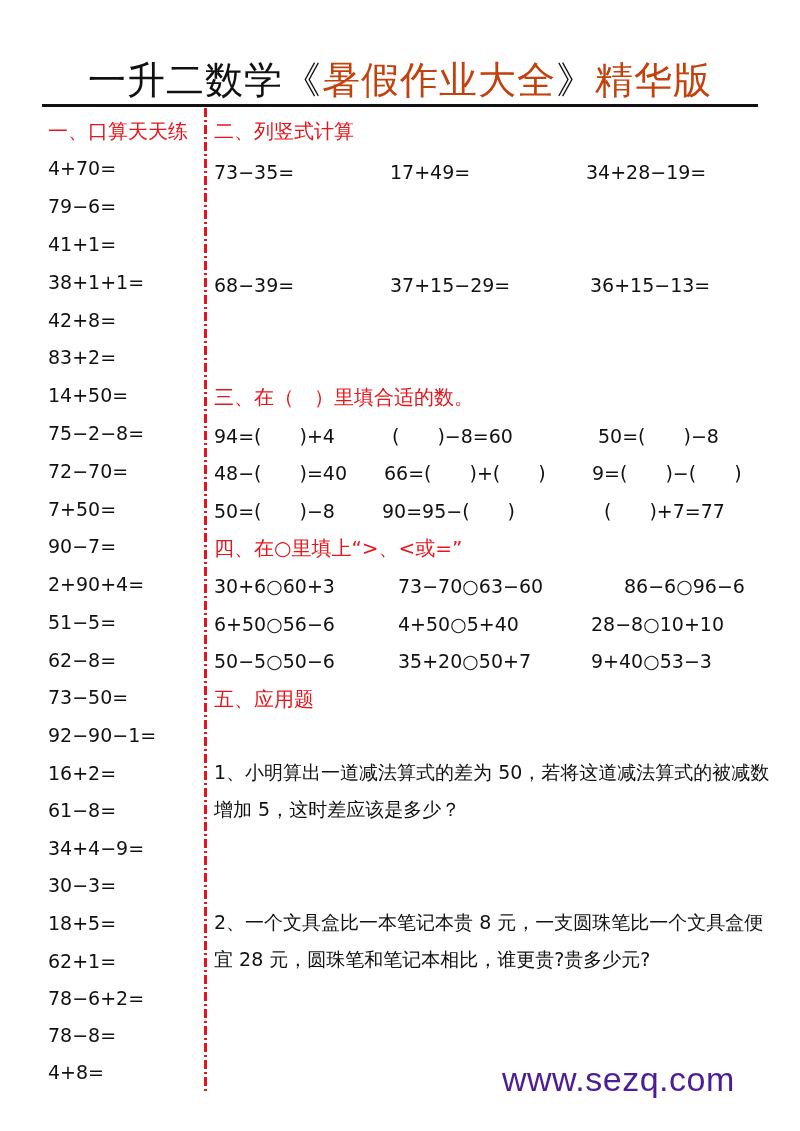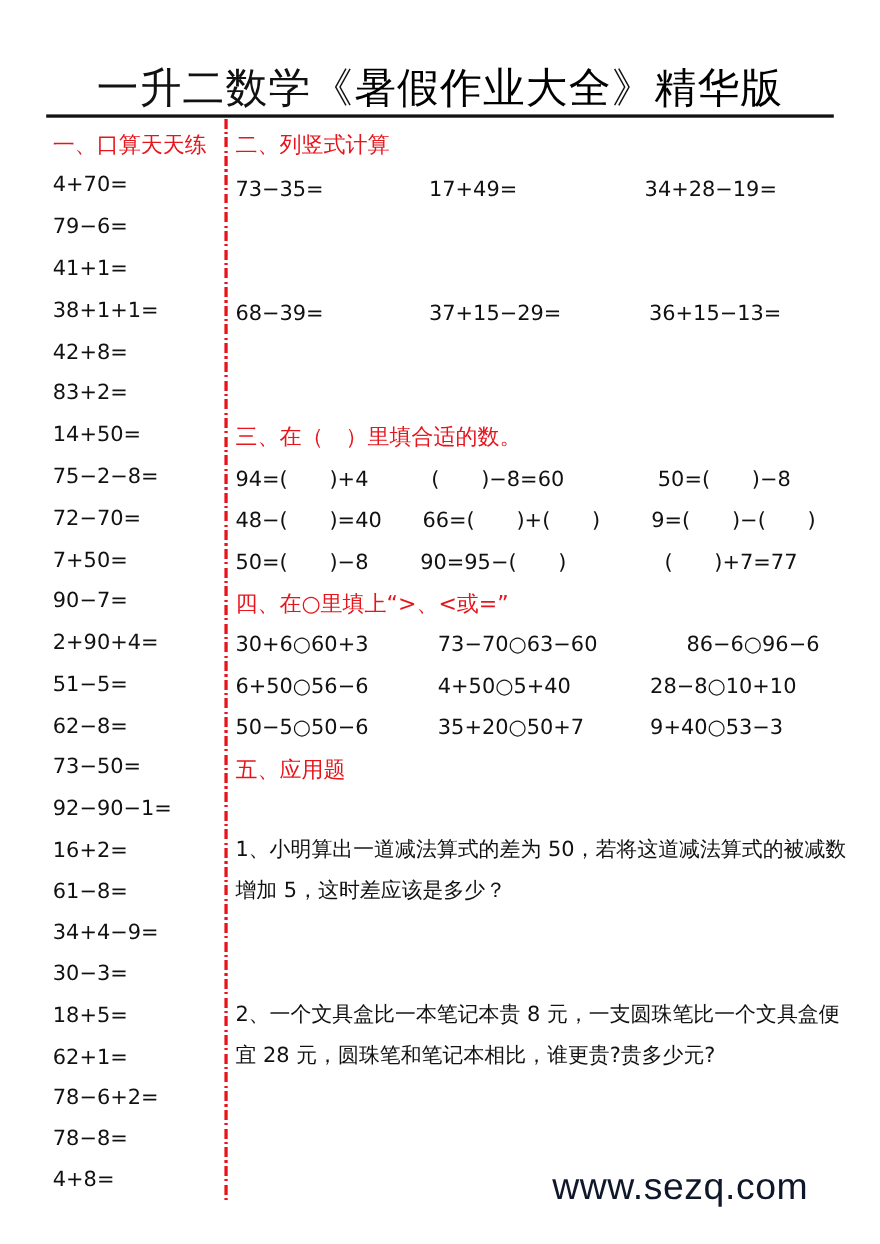--- a/index.html
+++ b/index.html
@@ -1,29 +1,29 @@
 <!DOCTYPE html>
 <html><head>
   <meta charset="utf-8">
   <style>
     html, body { margin: 0; padding: 0; background: #ffffff; }
     body { width: 800px; height: 1131px; position: relative; overflow: hidden;
            font-family: "DejaVu Sans", "Liberation Sans", sans-serif; color: #111; }
     .title { position: absolute; top: 56px; left: 0; width: 800px; text-align: center;
              font-size: 38px; line-height: 48px; letter-spacing: 1px; white-space: nowrap; }
-    .title .red { color: #000000; }
+    .title .red { color: #c2410c; }
     .title .black { color: #111; }
     .hrule { position: absolute; top: 104px; left: 42px; width: 716px; height: 3px; background: #111; }
     .vdivider { position: absolute; top: 108px; left: 204px; width: 3px; height: 984px;
                 background: repeating-linear-gradient(to bottom, #e8141b 0 9px, transparent 9px 12px, #e8141b 12px 14px, transparent 14px 17px); }
     .sec-title { position: absolute; color: #e8141b; font-size: 20px; line-height: 26px; white-space: nowrap; }
     .item { position: absolute; font-size: 19px; line-height: 24px; white-space: nowrap; color: #111; }
     .left-col .item { left: 48px; }
     .para { position: absolute; left: 214px; width: 560px; font-size: 19px; line-height: 37px; color: #111; margin-top: 36px; }
-    .watermark { position: absolute; left: 502px; top: 1060px; font-size: 34px; color: #0f172a;
+    .watermark { position: absolute; left: 502px; top: 1060px; font-size: 34px; color: #4c1d95;
                  font-family: "Liberation Sans", sans-serif; letter-spacing: 0.5px; }
   </style>
 </head>
 <body>
 
 <div class="title">
   <span class="black">一升二数学《</span><span class="red">暑假作业大全</span><span class="black">》</span><span class="red">精华版</span>
 </div>
 <div class="hrule"></div>
 <div class="vdivider"></div>

